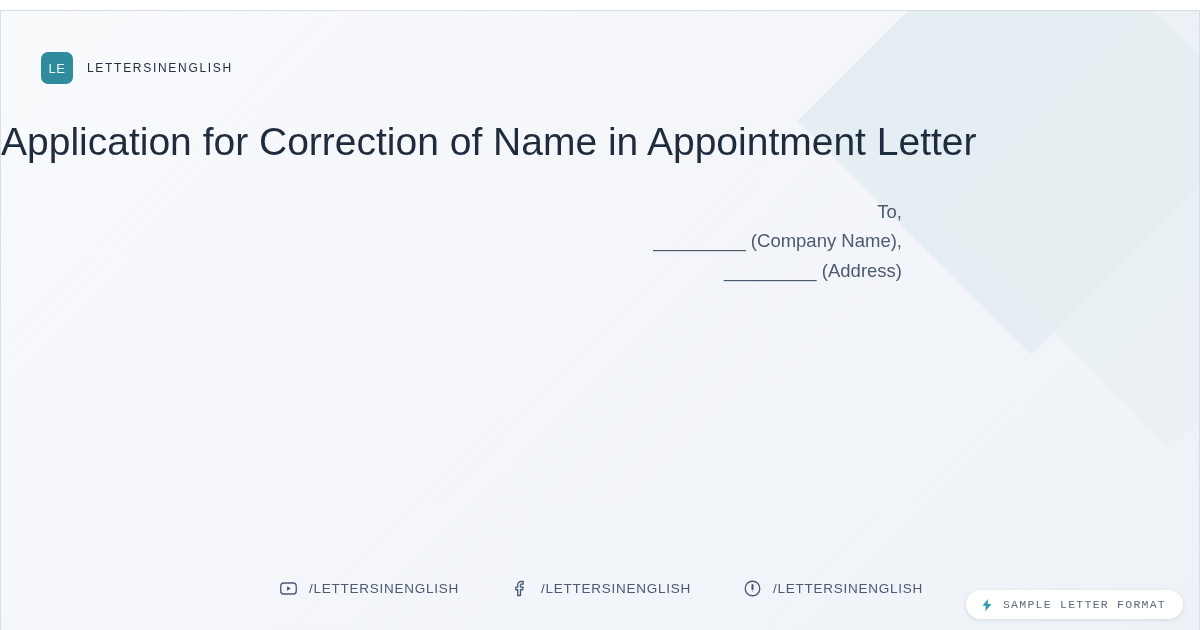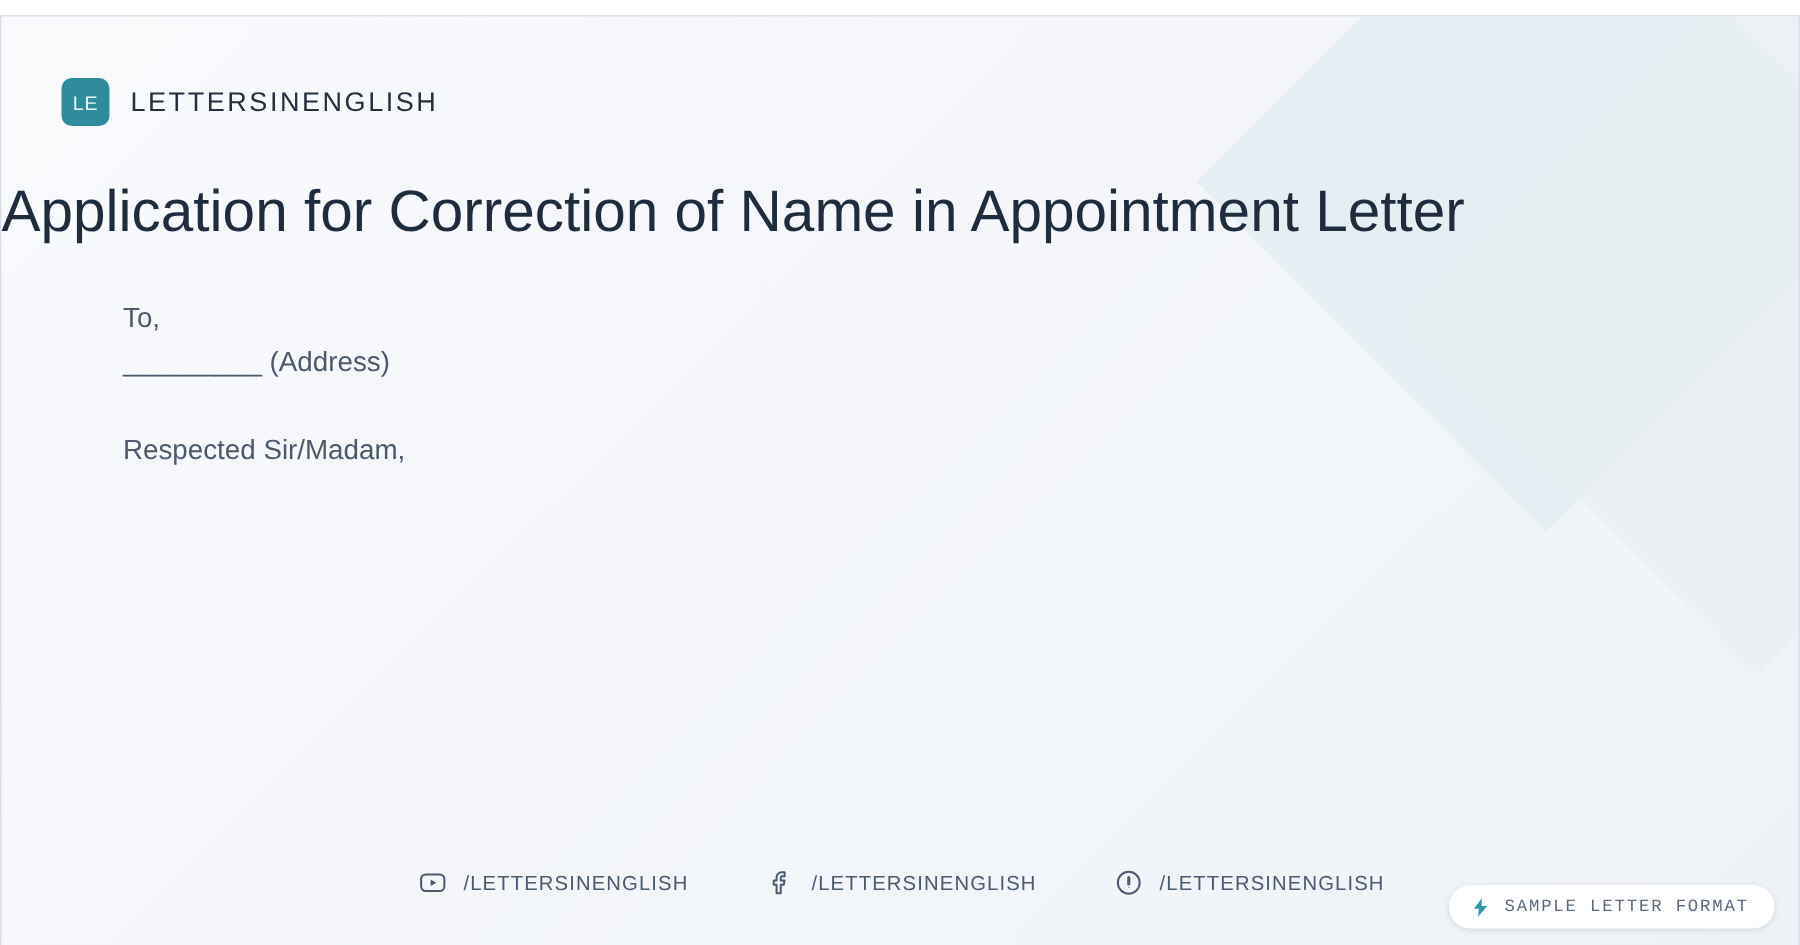--- a/index.html
+++ b/index.html
@@ -67,21 +67,21 @@
     border-radius: 7px;
     background: #2e8c9c;
     color: #eaf6f8;
     font-size: 13px;
     letter-spacing: 0.5px;
     display: flex;
     align-items: center;
     justify-content: center;
   }
   #brand-name {
-    font-size: 18px;
+    font-size: 12px;
     letter-spacing: 1.7px;
     color: #23303f;
   }
   
   #title {
     position: absolute;
     top: 108px;
     left: 0;
     width: 1200px;
     text-align: left;
@@ -93,20 +93,21 @@
   }
   
   #letter {
     position: absolute;
     left: 81px;
     top: 186px;
     width: 820px;
     font-size: 18.5px;
     color: #4c5a6e;
     line-height: 29.4px;
+    text-align: right;
   }
   .para {
     margin: 0 0 29px 0;
   }
   .para:last-child { margin-bottom: 0; }
   .ln { display: block; white-space: pre; }
   
   #footer {
     position: absolute;
     left: 0;
@@ -173,26 +174,26 @@
       <div id="brand-mark">LE</div>
       <div id="brand-name">LETTERSINENGLISH</div>
     </div>
 
     <h1 id="title">Application for Correction of Name in Appointment Letter</h1>
 
     <div id="letter">
 
       <div class="para">
         <span class="ln">To,</span>
+        <span class="ln">_________ (Company Name),</span>
         <span class="ln">_________ (Address)</span>
       </div>
 
 
 
-      <div class="para">Respected Sir/Madam,</div>
 
     </div>
 
     <div id="footer">
 
       <div class="social">
         <span class="ico">
           <svg viewBox="0 0 24 24" width="19" height="19" fill="none" stroke="currentColor" stroke-width="1.7">
             <rect x="2.2" y="5" width="19.6" height="14" rx="4"></rect>
             <path d="M10.2 9.2 L15 12 L10.2 14.8 Z" fill="currentColor" stroke="none"></path>

